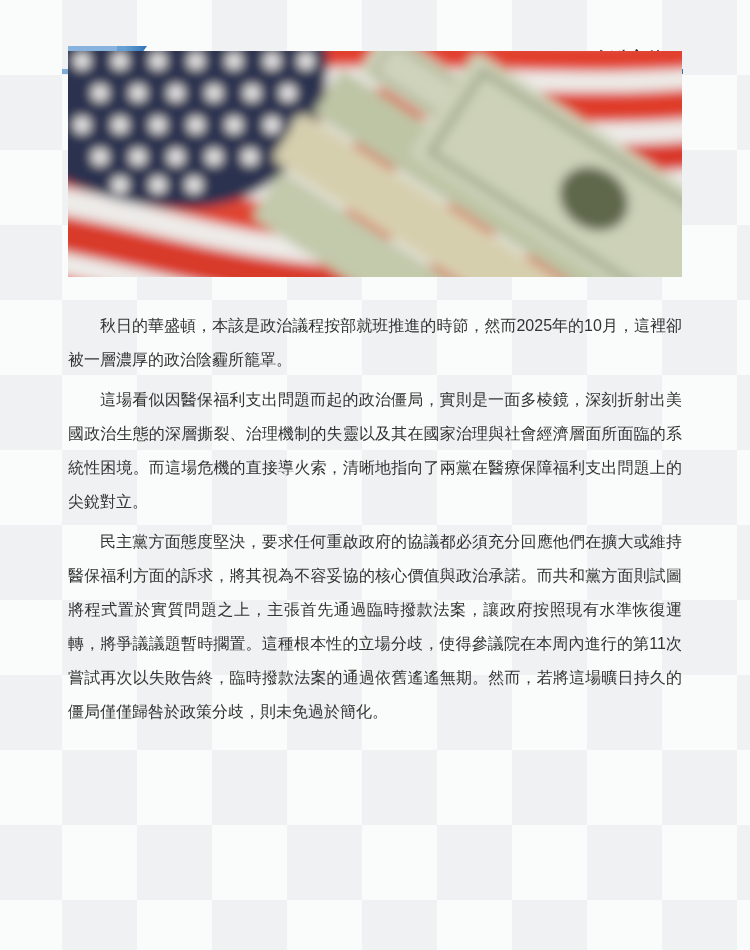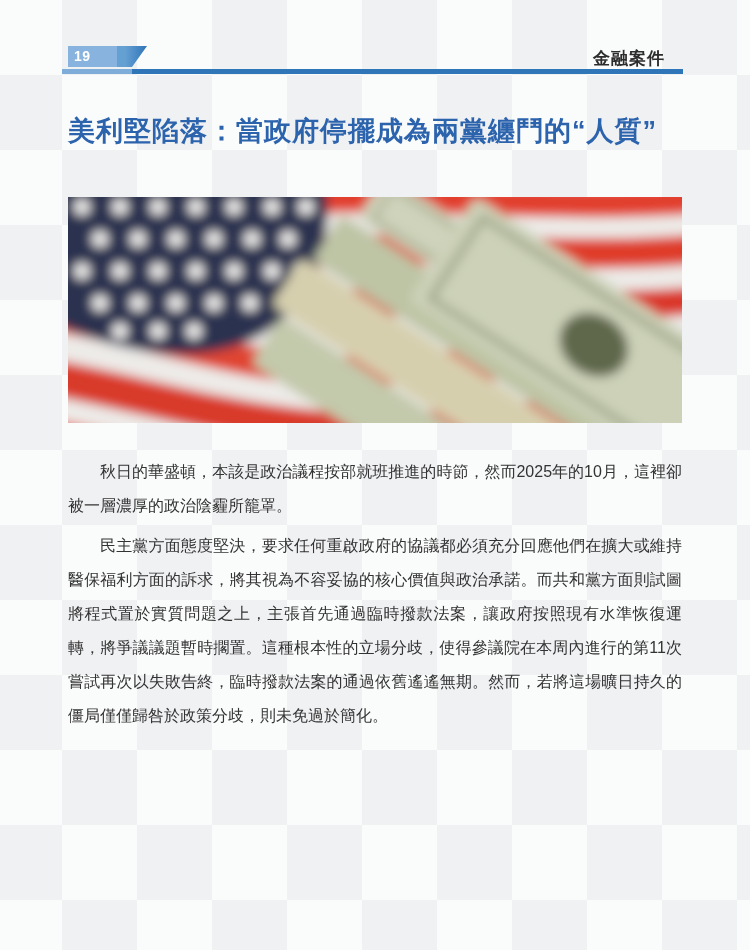--- a/index.html
+++ b/index.html
@@ -53,21 +53,20 @@
 
   <header>
     <div class="badge">
       <span>19</span>
     </div>
     <div class="section-label">金融案件</div>
     <div class="header-rule"></div>
   </header>
 
   <main class="article">
-    <h1>美利堅陷落：當政府停擺成為兩黨纏鬥的“人質”</h1>
 
     <figure class="photo">
       <svg viewBox="0 0 614 226" preserveAspectRatio="none" aria-hidden="true">
         <defs>
           <filter id="pblur" x="-8%" y="-8%" width="116%" height="116%">
             <feGaussianBlur stdDeviation="5.5"></feGaussianBlur>
           </filter>
         </defs>
         <g filter="url(#pblur)">
           <rect x="-30" y="-30" width="674" height="286" fill="#edebe8"></rect>
@@ -124,17 +123,18 @@
             <rect x="360" y="80" width="390" height="124" rx="8" fill="#ccd1b8"></rect>
             <rect x="378" y="94" width="354" height="96" fill="none" stroke="#8e9878" stroke-width="5"></rect>
             <ellipse cx="540" cy="140" rx="36" ry="30" fill="#5f684b"></ellipse>
           </g>
         </g>
       </svg>
     </figure>
 
     <div class="paragraphs">
       <p>秋日的華盛頓，本該是政治議程按部就班推進的時節，然而2025年的10月，這裡卻被一層濃厚的政治陰霾所籠罩。</p>
+      <p>這場看似因醫保福利支出問題而起的政治僵局，實則是一面多棱鏡，深刻折射出美國政治生態的深層撕裂、治理機制的失靈以及其在國家治理與社會經濟層面所面臨的系統性困境。而這場危機的直接導火索，清晰地指向了兩黨在醫療保障福利支出問題上的尖銳對立。</p>
       <p>民主黨方面態度堅決，要求任何重啟政府的協議都必須充分回應他們在擴大或維持醫保福利方面的訴求，將其視為不容妥協的核心價值與政治承諾。而共和黨方面則試圖將程式置於實質問題之上，主張首先通過臨時撥款法案，讓政府按照現有水準恢復運轉，將爭議議題暫時擱置。這種根本性的立場分歧，使得參議院在本周內進行的第11次嘗試再次以失敗告終，臨時撥款法案的通過依舊遙遙無期。然而，若將這場曠日持久的僵局僅僅歸咎於政策分歧，則未免過於簡化。</p>
     </div>
   </main>
 
 </div>
 
 </body></html>

